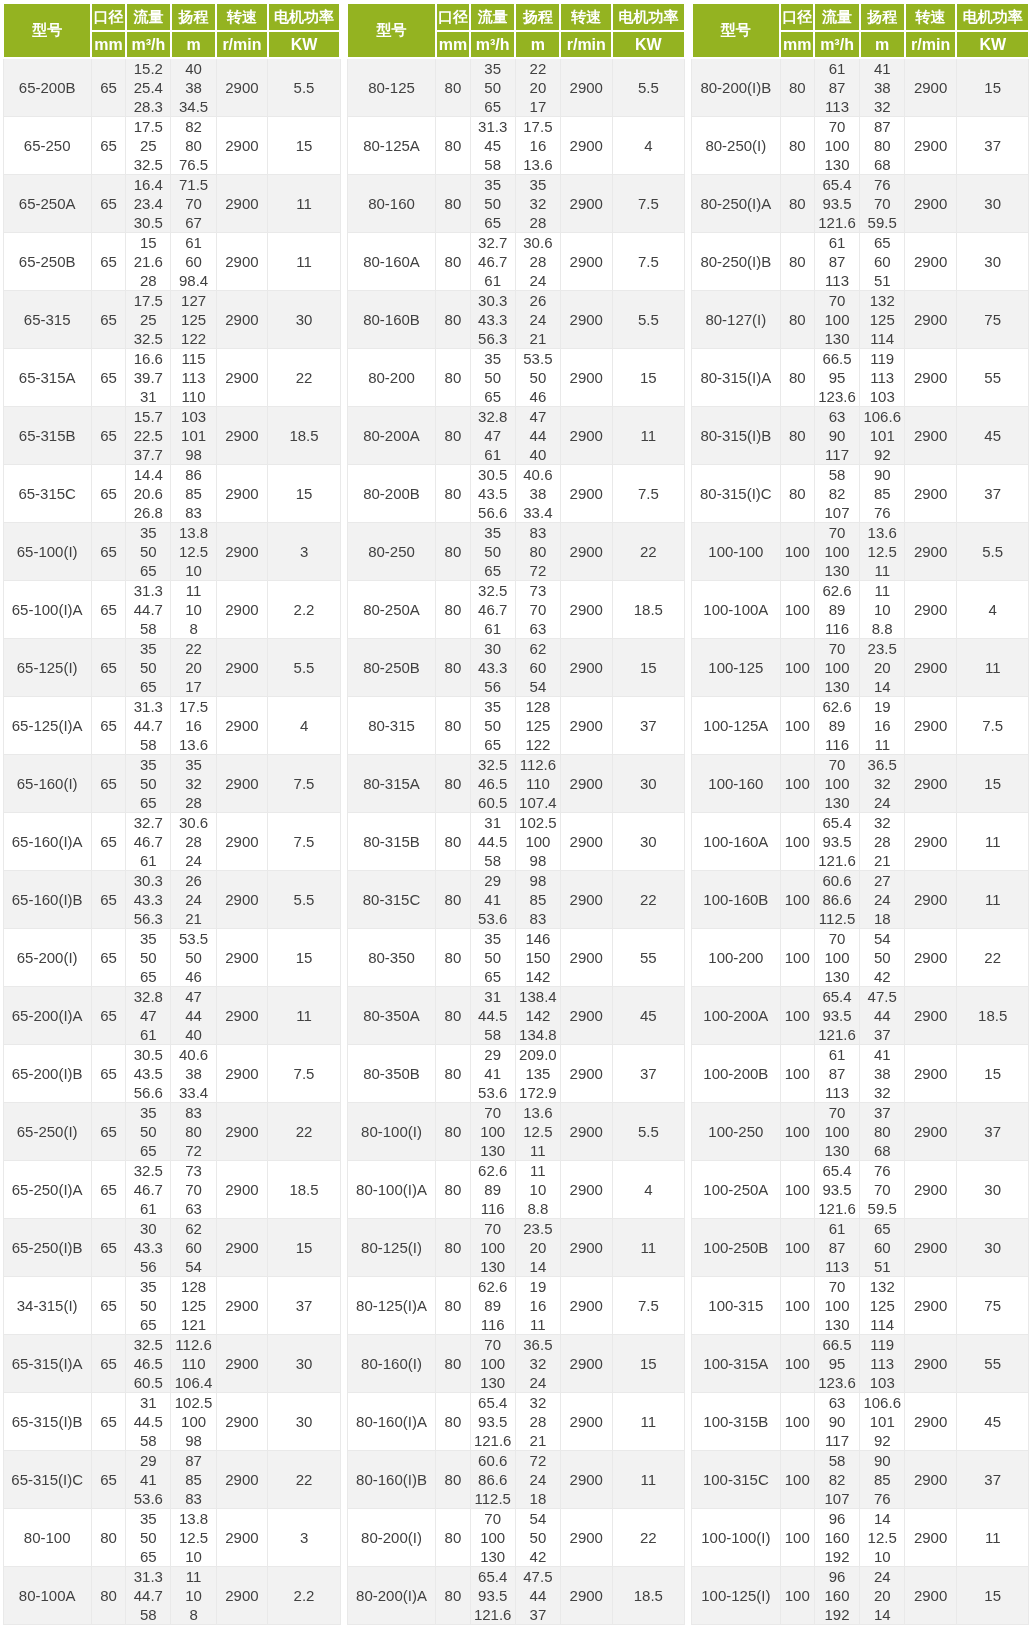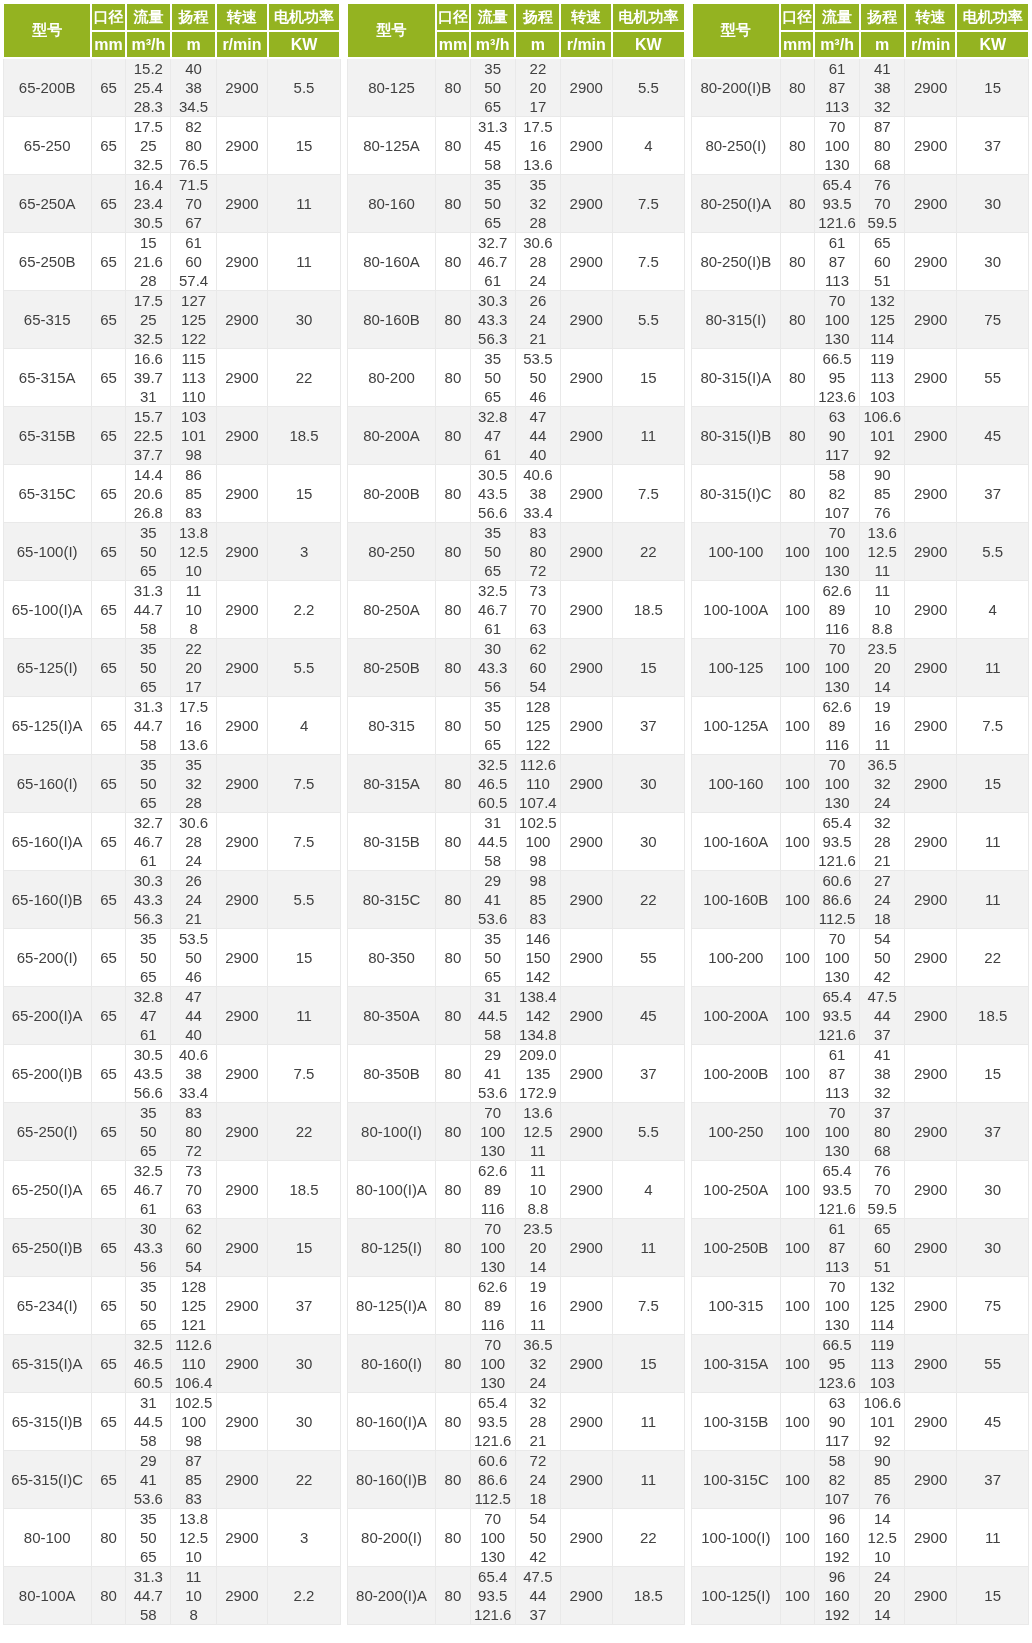--- a/index.html
+++ b/index.html
@@ -115,21 +115,21 @@
               <td data-name="model-cell">65-250B</td>
               <td data-name="diameter-cell">65</td>
               <td data-name="flow-cell">
                 <div data-name="value-line">15</div>
                 <div data-name="value-line">21.6</div>
                 <div data-name="value-line">28</div>
               </td>
               <td data-name="head-cell">
                 <div data-name="value-line">61</div>
                 <div data-name="value-line">60</div>
-                <div data-name="value-line">57.4</div>
+                <div data-name="value-line">98.4</div>
               </td>
               <td data-name="speed-cell">2900</td>
               <td data-name="power-cell">11</td>
             </tr>
             <tr data-name="table-row">
               <td data-name="model-cell">65-315</td>
               <td data-name="diameter-cell">65</td>
               <td data-name="flow-cell">
                 <div data-name="value-line">17.5</div>
                 <div data-name="value-line">25</div>
@@ -393,21 +393,21 @@
               </td>
               <td data-name="head-cell">
                 <div data-name="value-line">62</div>
                 <div data-name="value-line">60</div>
                 <div data-name="value-line">54</div>
               </td>
               <td data-name="speed-cell">2900</td>
               <td data-name="power-cell">15</td>
             </tr>
             <tr data-name="table-row">
-              <td data-name="model-cell">65-234(I)</td>
+              <td data-name="model-cell">34-315(I)</td>
               <td data-name="diameter-cell">65</td>
               <td data-name="flow-cell">
                 <div data-name="value-line">35</div>
                 <div data-name="value-line">50</div>
                 <div data-name="value-line">65</div>
               </td>
               <td data-name="head-cell">
                 <div data-name="value-line">128</div>
                 <div data-name="value-line">125</div>
                 <div data-name="value-line">121</div>
@@ -1049,21 +1049,21 @@
               </td>
               <td data-name="head-cell">
                 <div data-name="value-line">65</div>
                 <div data-name="value-line">60</div>
                 <div data-name="value-line">51</div>
               </td>
               <td data-name="speed-cell">2900</td>
               <td data-name="power-cell">30</td>
             </tr>
             <tr data-name="table-row">
-              <td data-name="model-cell">80-315(I)</td>
+              <td data-name="model-cell">80-127(I)</td>
               <td data-name="diameter-cell">80</td>
               <td data-name="flow-cell">
                 <div data-name="value-line">70</div>
                 <div data-name="value-line">100</div>
                 <div data-name="value-line">130</div>
               </td>
               <td data-name="head-cell">
                 <div data-name="value-line">132</div>
                 <div data-name="value-line">125</div>
                 <div data-name="value-line">114</div>

